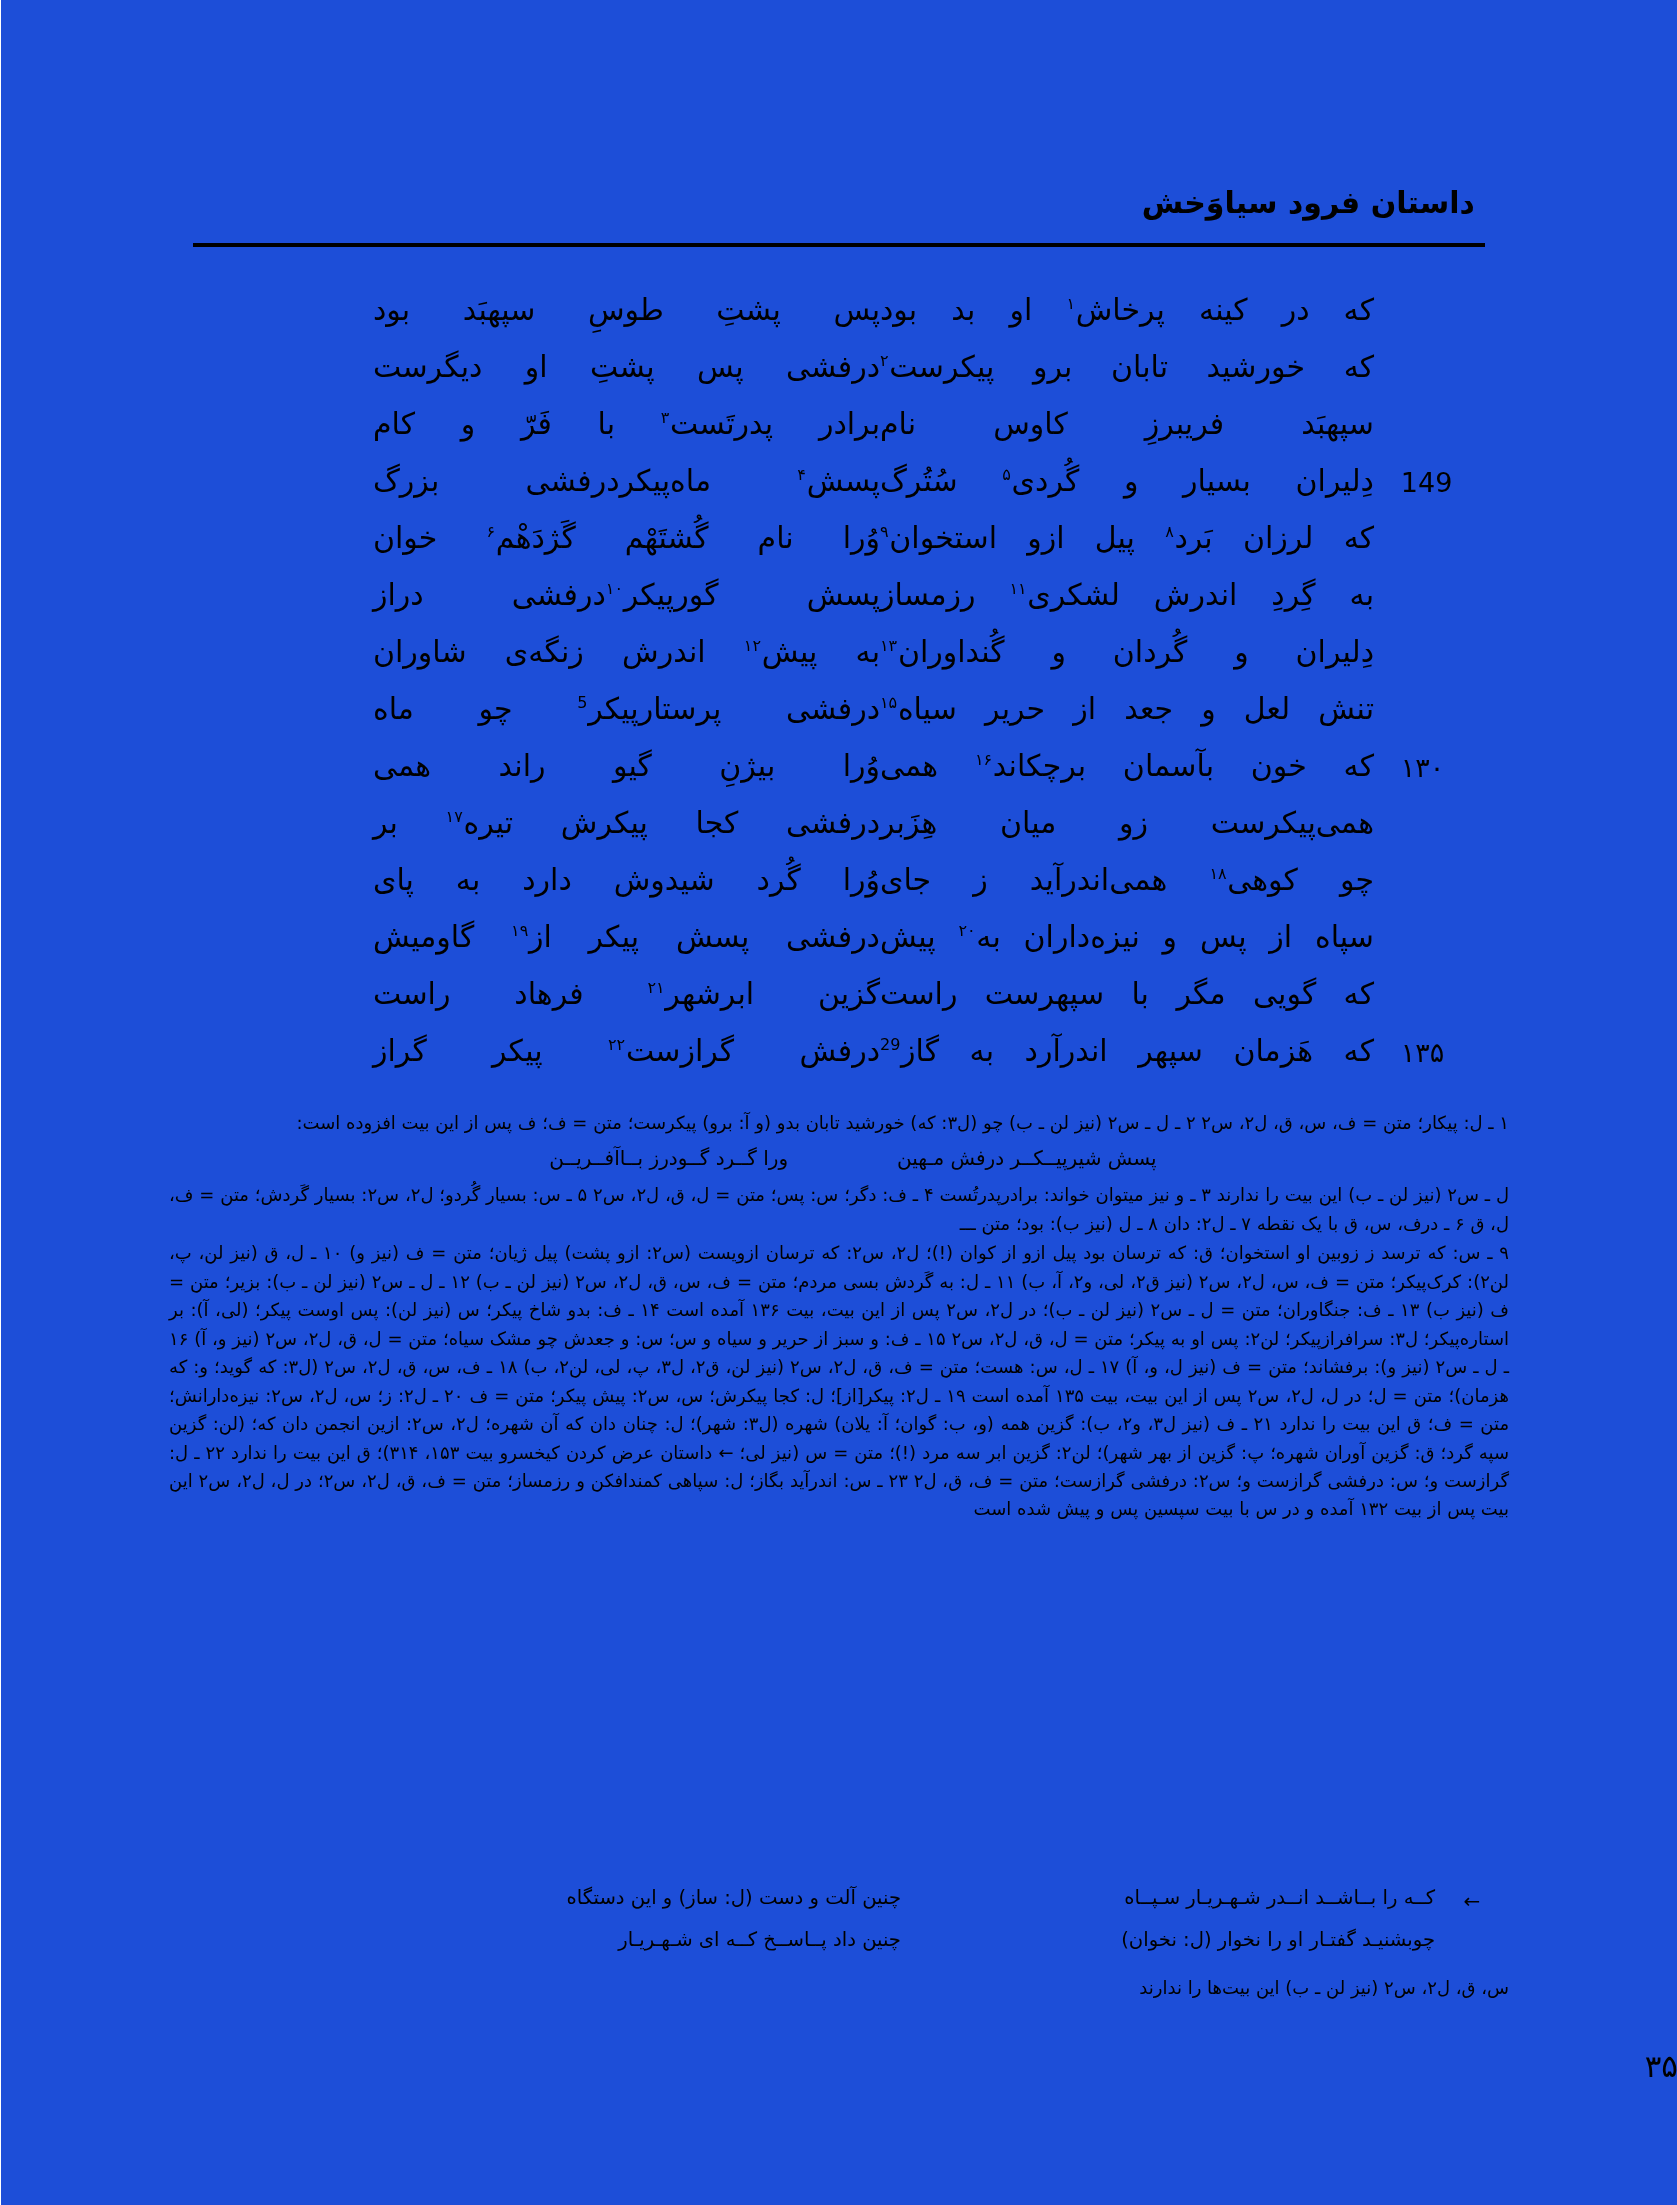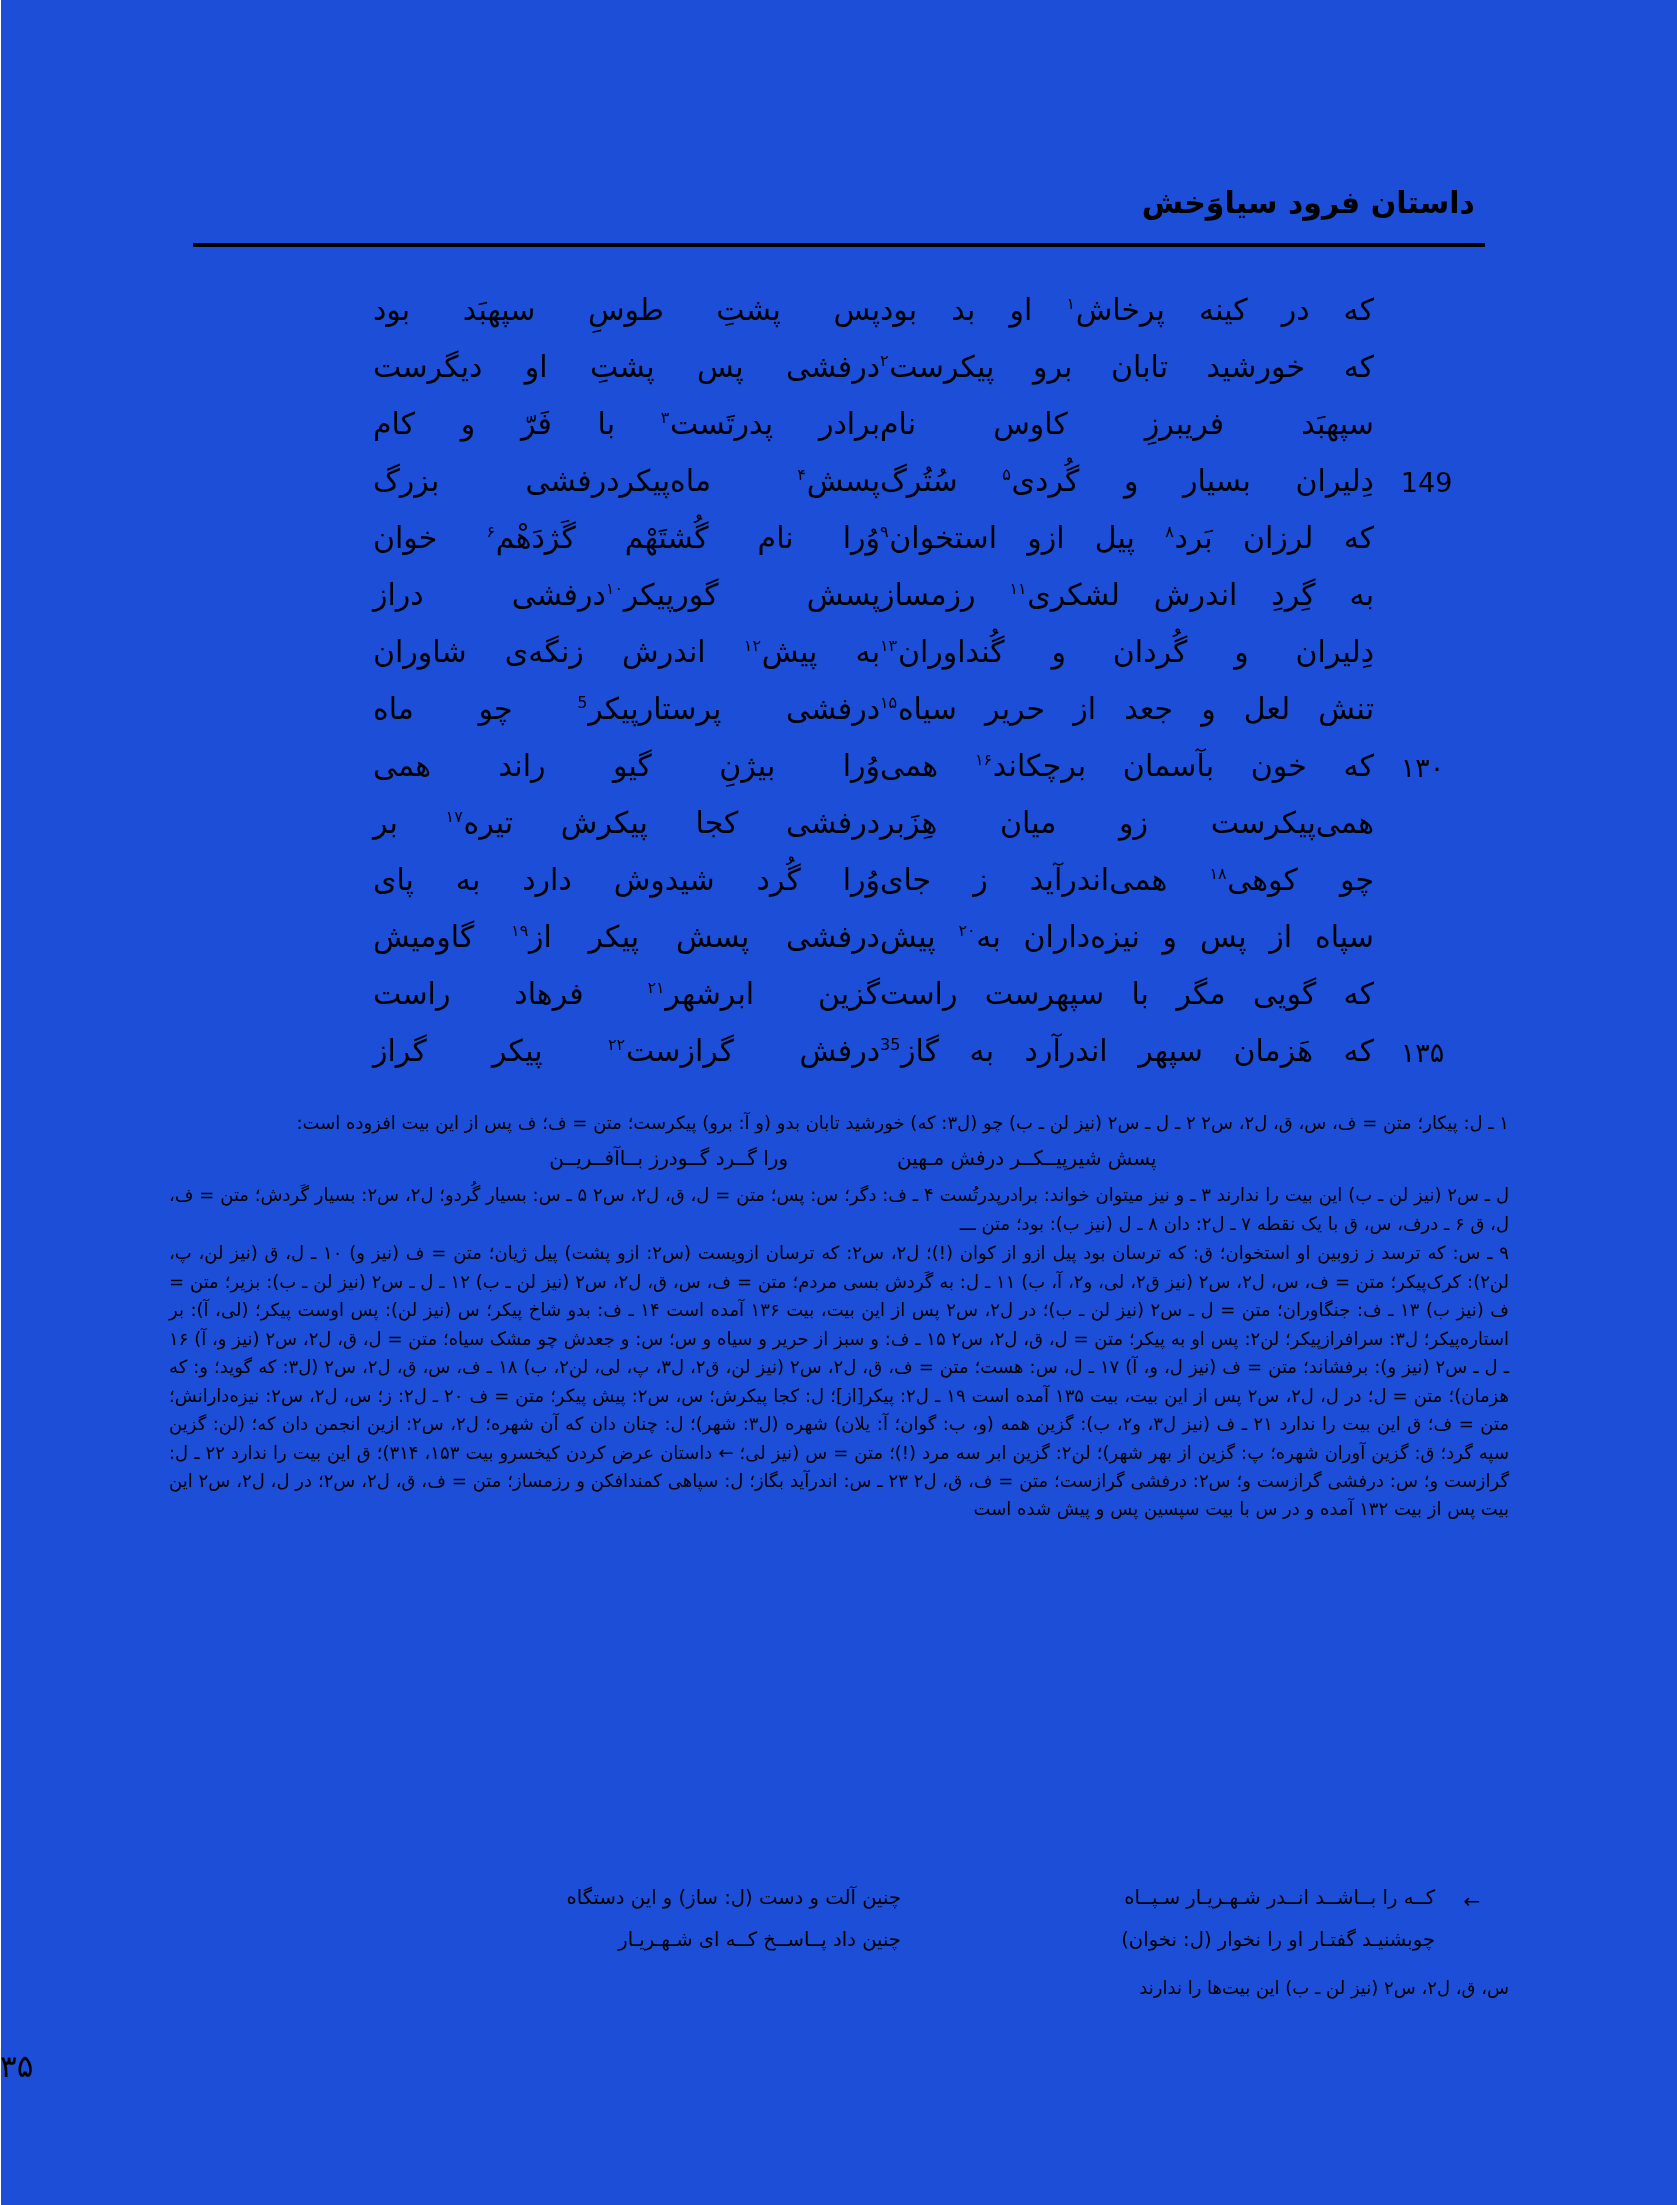--- a/index.html
+++ b/index.html
@@ -133,21 +133,21 @@
     font-size:18px;
     text-align:right;
     padding-right:0px;
   }
   
   .folio{
     position:absolute;
     top:2048px;
     left:0;
     right:0;
-    text-align:left;
+    text-align:right;
     font-size:31px;
   }
 </style>
 </head>
 <body>
 
 <div class="page">
 
   <div class="runhead">
     <div class="runhead-title">داستان فرود سیاوَخش</div>
@@ -215,21 +215,21 @@
         <div class="mesra mesra-b">سپاه از پس و نیزه‌داران به<sup class="fn">۲۰</sup> پیش</div>
         <div class="mesra mesra-a">درفشی پسش پیکر از<sup class="fn">۱۹</sup> گاومیش</div>
       </div>
       <div class="bayt">
         <div class="num"></div>
         <div class="mesra mesra-b">که گویی مگر با سپهرست راست</div>
         <div class="mesra mesra-a">گزین ابرشهر<sup class="fn">۲۱</sup> فرهاد راست</div>
       </div>
       <div class="bayt">
         <div class="num">۱۳۵</div>
-        <div class="mesra mesra-b">که هَزمان سپهر اندرآرد به گاز<sup class="fn">35</sup></div>
+        <div class="mesra mesra-b">که هَزمان سپهر اندرآرد به گاز<sup class="fn">29</sup></div>
         <div class="mesra mesra-a">درفش گرازست<sup class="fn">۲۲</sup> پیکر گراز</div>
       </div>
     </div>
 
   <div class="apparatus">
     <p class="app-p">۱ ـ ل: پیکار؛ متن = ف، س، ق، ل۲، س۲        ۲ ـ ل ـ س۲ (نیز لن ـ ب) چو (ل۳: که) خورشید تابان بدو (و آ: برو) پیکرست؛ متن = ف؛ ف پس از این بیت افزوده است:</p>
     <div class="ins-verse">
       <span>پسش شیرپیــکــر درفش مـهین</span>
       <span>ورا گــرد گــودرز بــاآفــریــن</span>
     </div>

